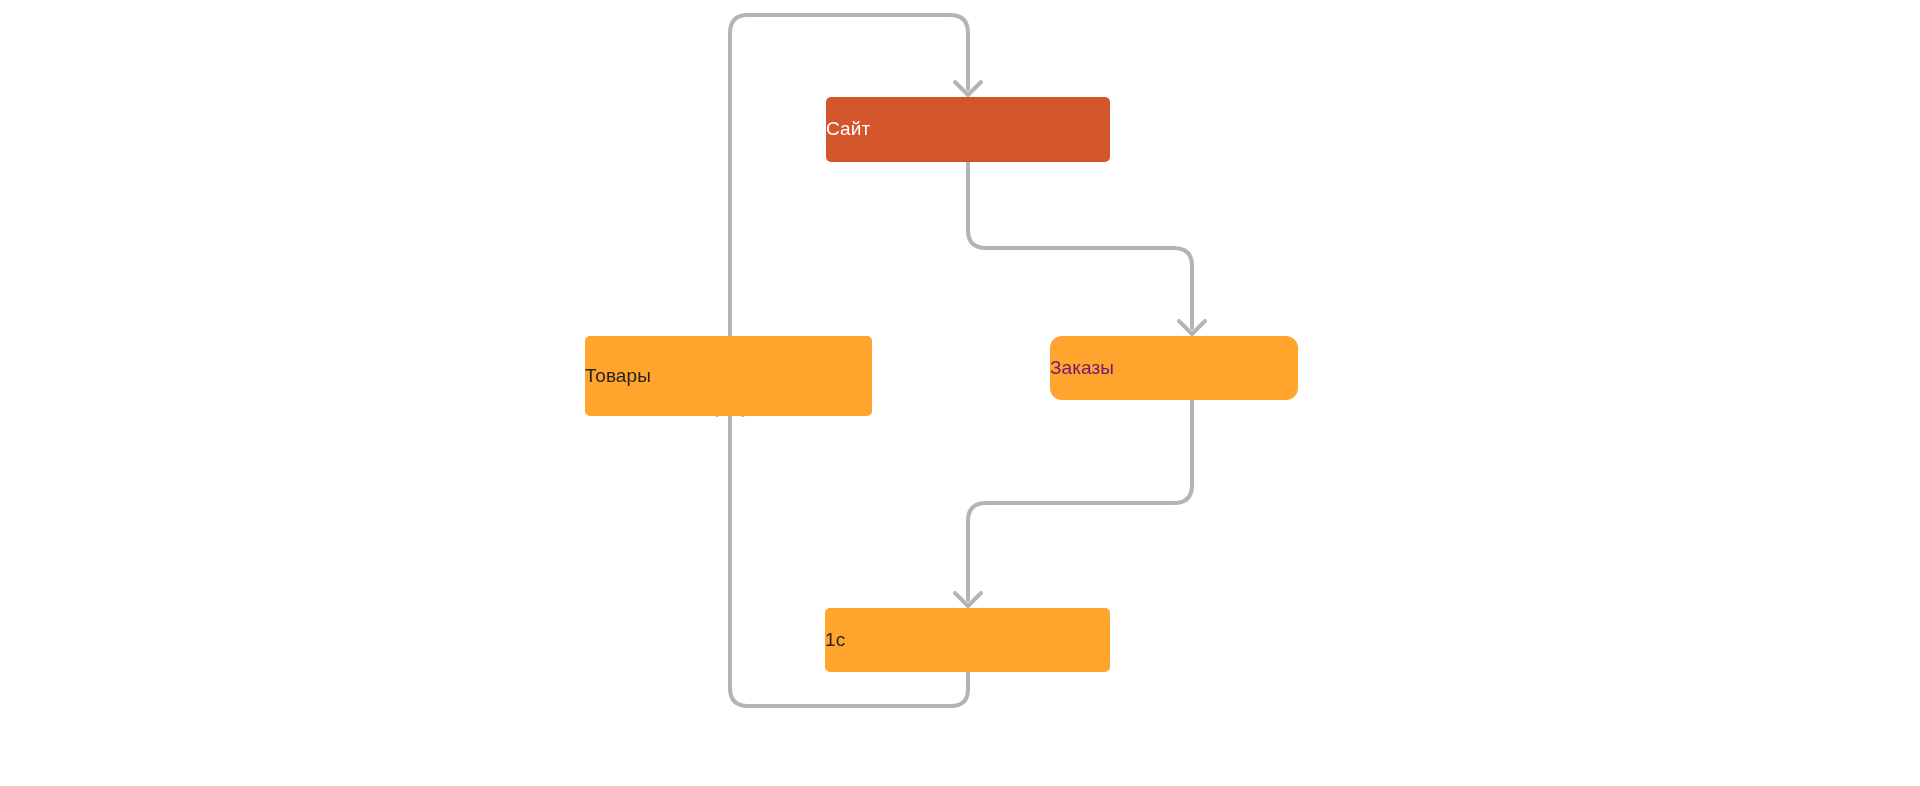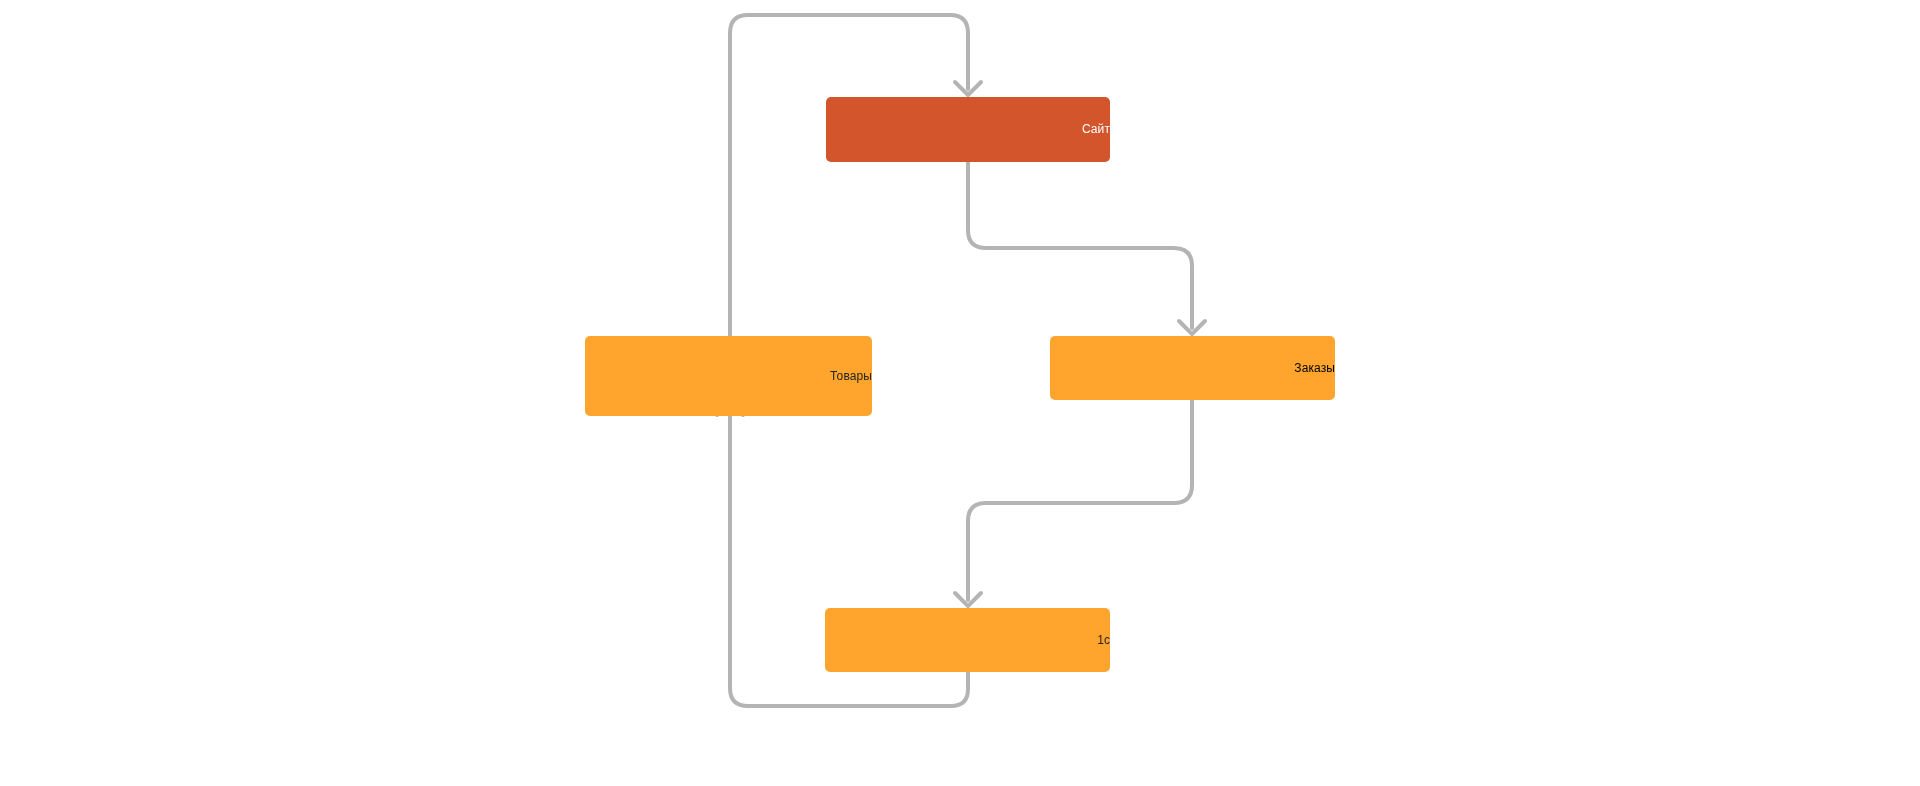--- a/index.html
+++ b/index.html
@@ -23,23 +23,23 @@
     top: 0;
     width: 1920px;
     height: 786px;
   }
   .node {
     position: absolute;
     box-sizing: border-box;
     border-radius: 5px;
     display: flex;
     align-items: center;
-    justify-content: flex-end;
+    justify-content: flex-start;
     text-align: center;
-    font-size: 12px;
+    font-size: 19px;
     line-height: 1.2;
     letter-spacing: 0.1px;
     user-select: none;
   }
   .node-label {
     display: block;
     pointer-events: none;
   }
 </style>
 </head>
@@ -63,21 +63,21 @@
   </svg>
 
   <div class="node" style="left: 826px; top: 97px; width: 284px; height: 65px; background: rgb(210, 85, 44); color: rgb(255, 255, 255); border-radius: 5px;">
     <span class="node-label">Сайт</span>
   </div>
 
   <div class="node" style="left: 585px; top: 336px; width: 287px; height: 80px; background: rgb(255, 165, 46); color: rgb(38, 37, 31); border-radius: 5px;">
     <span class="node-label">Товары</span>
   </div>
 
-  <div class="node" style="left: 1050px; top: 336px; width: 285px; height: 64px; background: rgb(255, 165, 46); color: #000000; border-radius: 5px;">
+  <div class="node" style="left: 1050px; top: 336px; width: 248px; height: 64px; background: rgb(255, 165, 46); color: #701a75; border-radius: 12px;">
     <span class="node-label">Заказы</span>
   </div>
 
-  <div class="node" style="left: 825px; top: 608px; width: 285px; height: 64px; background: rgb(255, 165, 46); color: rgb(38, 37, 31); border-radius: 5px; padding-left: 32px;">
+  <div class="node" style="left: 825px; top: 608px; width: 285px; height: 64px; background: rgb(255, 165, 46); color: rgb(38, 37, 31); border-radius: 5px;">
     <span class="node-label">1с</span>
   </div>
 
 </div>
 
 </body></html>

